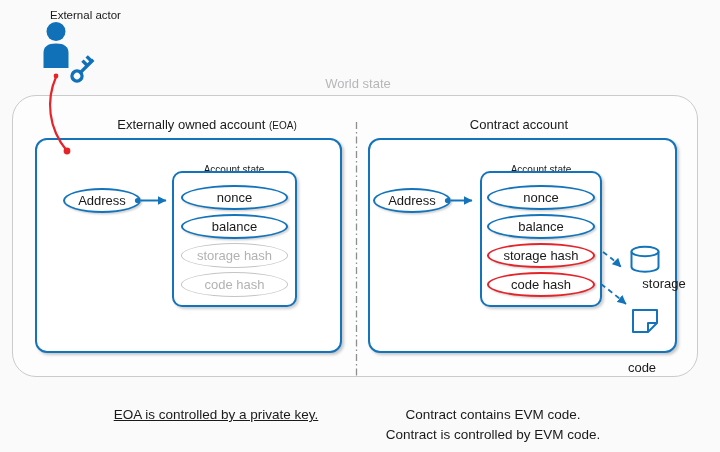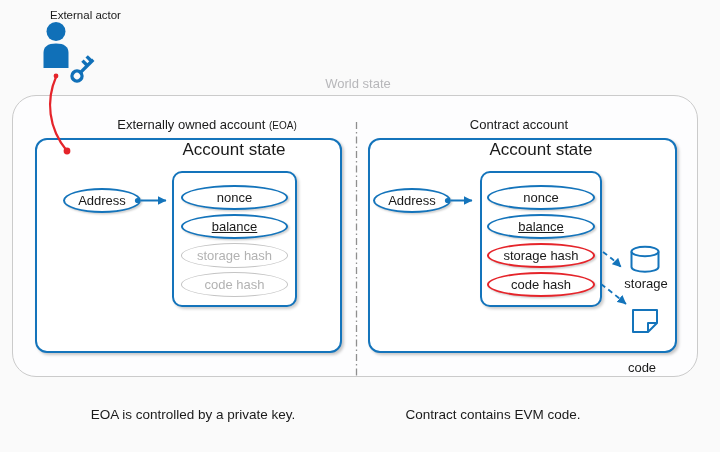--- a/index.html
+++ b/index.html
@@ -35,21 +35,21 @@
   .panel-title .small{font-size:10px;}
 
   .panel-box{
     position:absolute;top:138px;height:215px;background:#fff;
     border:2px solid var(--blue);border-radius:12px;
     box-shadow:2px 2px 3px rgba(0,0,0,0.22);
   }
   .eoa-box{left:35px;width:307px;}
   .contract-box{left:368px;width:309px;}
 
-  .account-state{top:140px;font-size:17px;}
+  .account-state{top:164px;font-size:10px;}
 
   .inner-box{
     position:absolute;top:171px;height:136px;background:#fff;
     border:2px solid var(--blue);border-radius:10px;
     box-shadow:2px 2px 3px rgba(0,0,0,0.20);
   }
   .inner-left{left:172px;width:125px;}
   .inner-right{left:480px;width:122px;}
 
   .ellipse{
@@ -61,30 +61,30 @@
   .ellipse.inactive{
     border:1.5px solid var(--gray-stroke);color:var(--gray-text);box-shadow:none;
   }
   .ellipse.highlight{border:2.5px solid var(--red);}
 
   .address-l{left:63px;top:188px;width:78px;height:25px;}
   .address-r{left:373px;top:188px;width:78px;height:25px;}
 
   .fl{left:181px;width:107px;height:25px;}
   .fr{left:487px;width:108px;height:25px;}
-  .row0{top:185px;} .row1{top:214px;text-decoration:underline;} .row2{top:243px;} .row3{top:272px;}
+  .row0{top:185px;} .row1{top:214px;} .row2{top:243px;} .row3{top:272px;}
 
-  .storage-label{left:646px;top:276px;font-size:13px;}
+  .storage-label{left:664px;top:276px;font-size:13px;}
   .code-label{left:642px;top:338px;font-size:13px;margin-top:22px;}
 
   .caption{
     position:absolute;top:405px;width:290px;text-align:center;
     font-size:13.5px;line-height:19.5px;
   }
-  .caption-left{left:48px;}
+  .caption-left{left:71px;text-decoration:underline;}
   .caption-right{left:348px;}
 
   svg.overlay{position:absolute;left:0;top:0;width:720px;height:452px;pointer-events:none;}
 </style>
 </head>
 <body>
 
 <div class="stage">
 
   <div class="lbl external-actor">External actor</div>
@@ -118,20 +118,21 @@
   <div class="ellipse fr row3 highlight">code hash</div>
 
   <div class="lbl storage-label centered">storage</div>
   <div class="lbl code-label centered">code</div>
 
   <div class="caption caption-left">
     <div>EOA is controlled by a private key.</div>
   </div>
   <div class="caption caption-right">
     <div>Contract contains EVM code.</div>
+    <div>Contract is controlled by EVM code.</div>
   </div>
 
   <svg class="overlay" viewBox="0 0 720 452">
     <defs>
       <marker id="arrowB" markerUnits="userSpaceOnUse" markerWidth="10" markerHeight="9" refX="8.5" refY="4.5" orient="auto">
         <path d="M0,0 L9,4.5 L0,9 Z" fill="#1474bb"></path>
       </marker>
     </defs>
 
     <line x1="356.5" y1="122" x2="356.5" y2="378" stroke="#8f8f8f" stroke-width="1.3" stroke-dasharray="7,3,1.5,3"></line>

